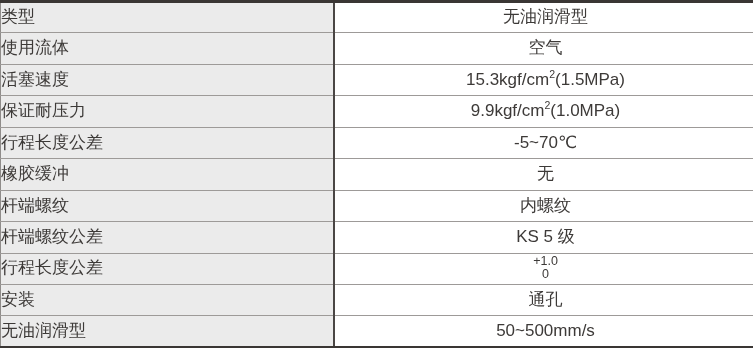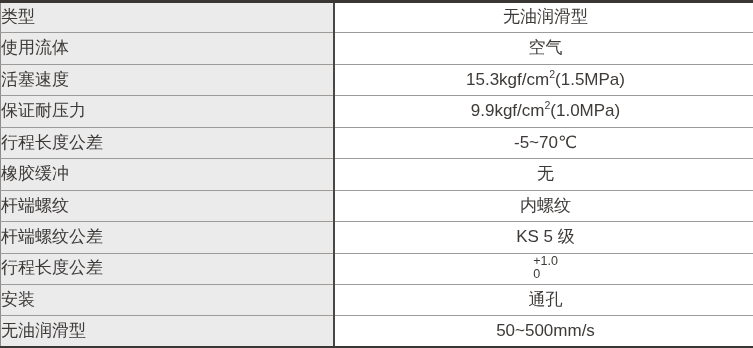--- a/index.html
+++ b/index.html
@@ -48,21 +48,21 @@
   .val-inner{display:inline-block;}
 
   sup.sup2{
     font-size:0.62em;
     vertical-align:super;
     line-height:0;
   }
   
   .tolerance{
     display:inline-block;
-    text-align:left;
+    text-align:center;
     font-size:12.5px;
     line-height:1.02;
     position:relative;
     top:0px;
   }
   .tolerance .tol-top{display:block;}
   .tolerance .tol-bot{display:block;}
 </style>
 </head>
 <body>

